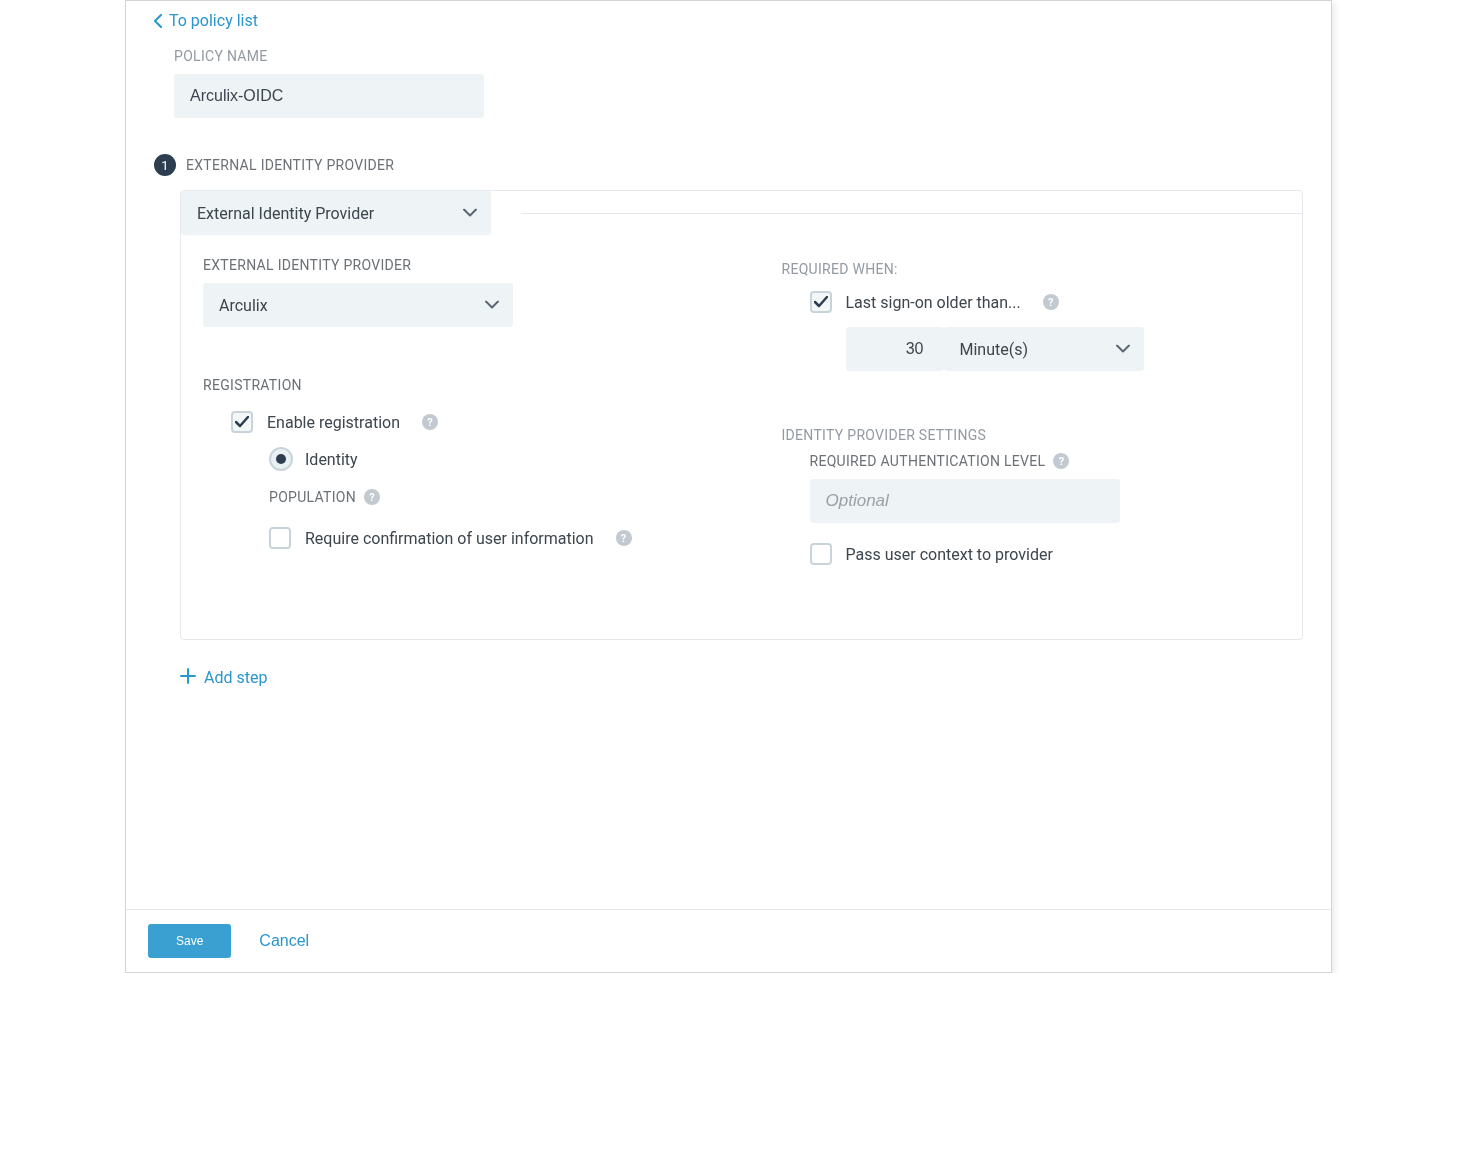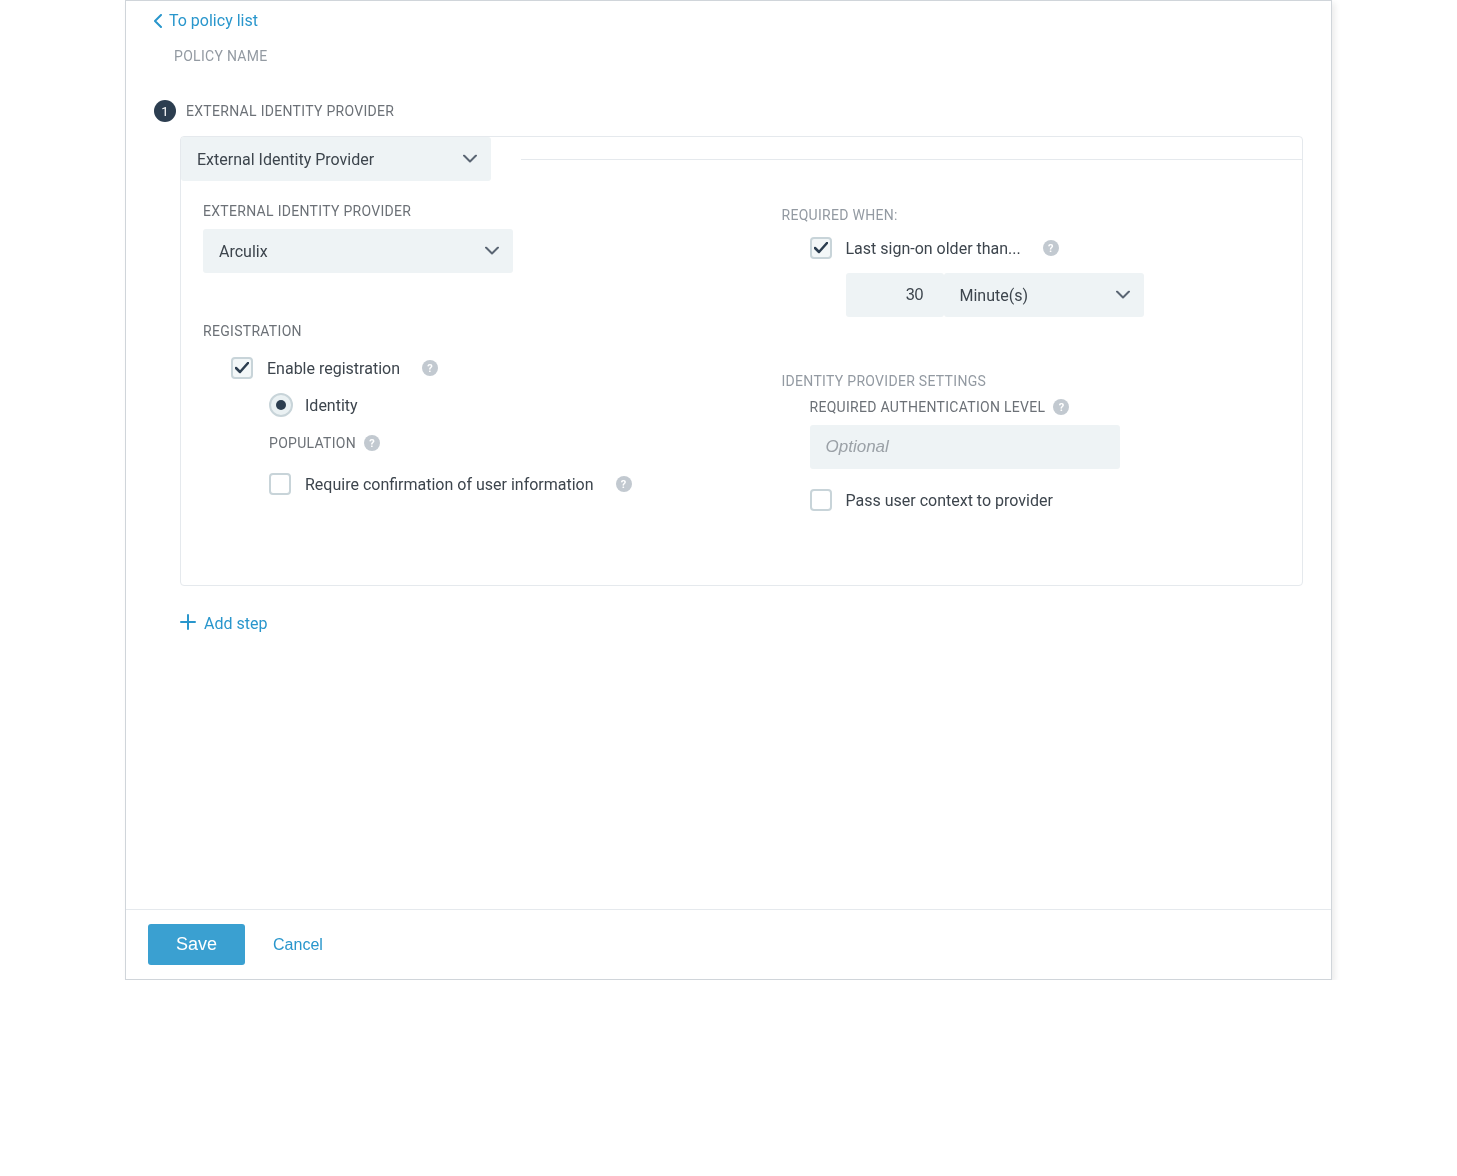--- a/index.html
+++ b/index.html
@@ -243,21 +243,21 @@
       display: flex;
       align-items: center;
       gap: 28px;
     }
     .btn-save {
       background: #3aa0d1;
       color: #fff;
       border: none;
       border-radius: 3px;
       padding: 10px 28px;
-      font-size: 18px;
+      font-size: 12px;
       cursor: pointer;
     }
     .btn-cancel {
       background: transparent;
       border: none;
       color: #2996cc;
       font-size: 16px;
       cursor: pointer;
     }
     .row-gap-sm { margin-top: 10px; }
@@ -292,20 +292,21 @@
 
     <div class="back-link">
       <svg width="9" height="14" viewBox="0 0 9 14">
           <path d="M7 1 L1 7 L7 13" stroke="#2996cc" stroke-width="2" fill="none" stroke-linecap="round" stroke-linejoin="round"></path>
         </svg>
       <span>To policy list</span>
     </div>
 
     <div style="margin-left:20px;">
       <div class="form-label">POLICY NAME</div>
+      <input type="text" class="text-input" value="Arculix-OIDC" style="">
     </div>
 
     <div class="step-header">
       <div class="step-badge">1</div>
       <div class="step-title">EXTERNAL IDENTITY PROVIDER</div>
     </div>
 
     <div class="step-content">
       <div class="step-content-header">
         <div class="select">

